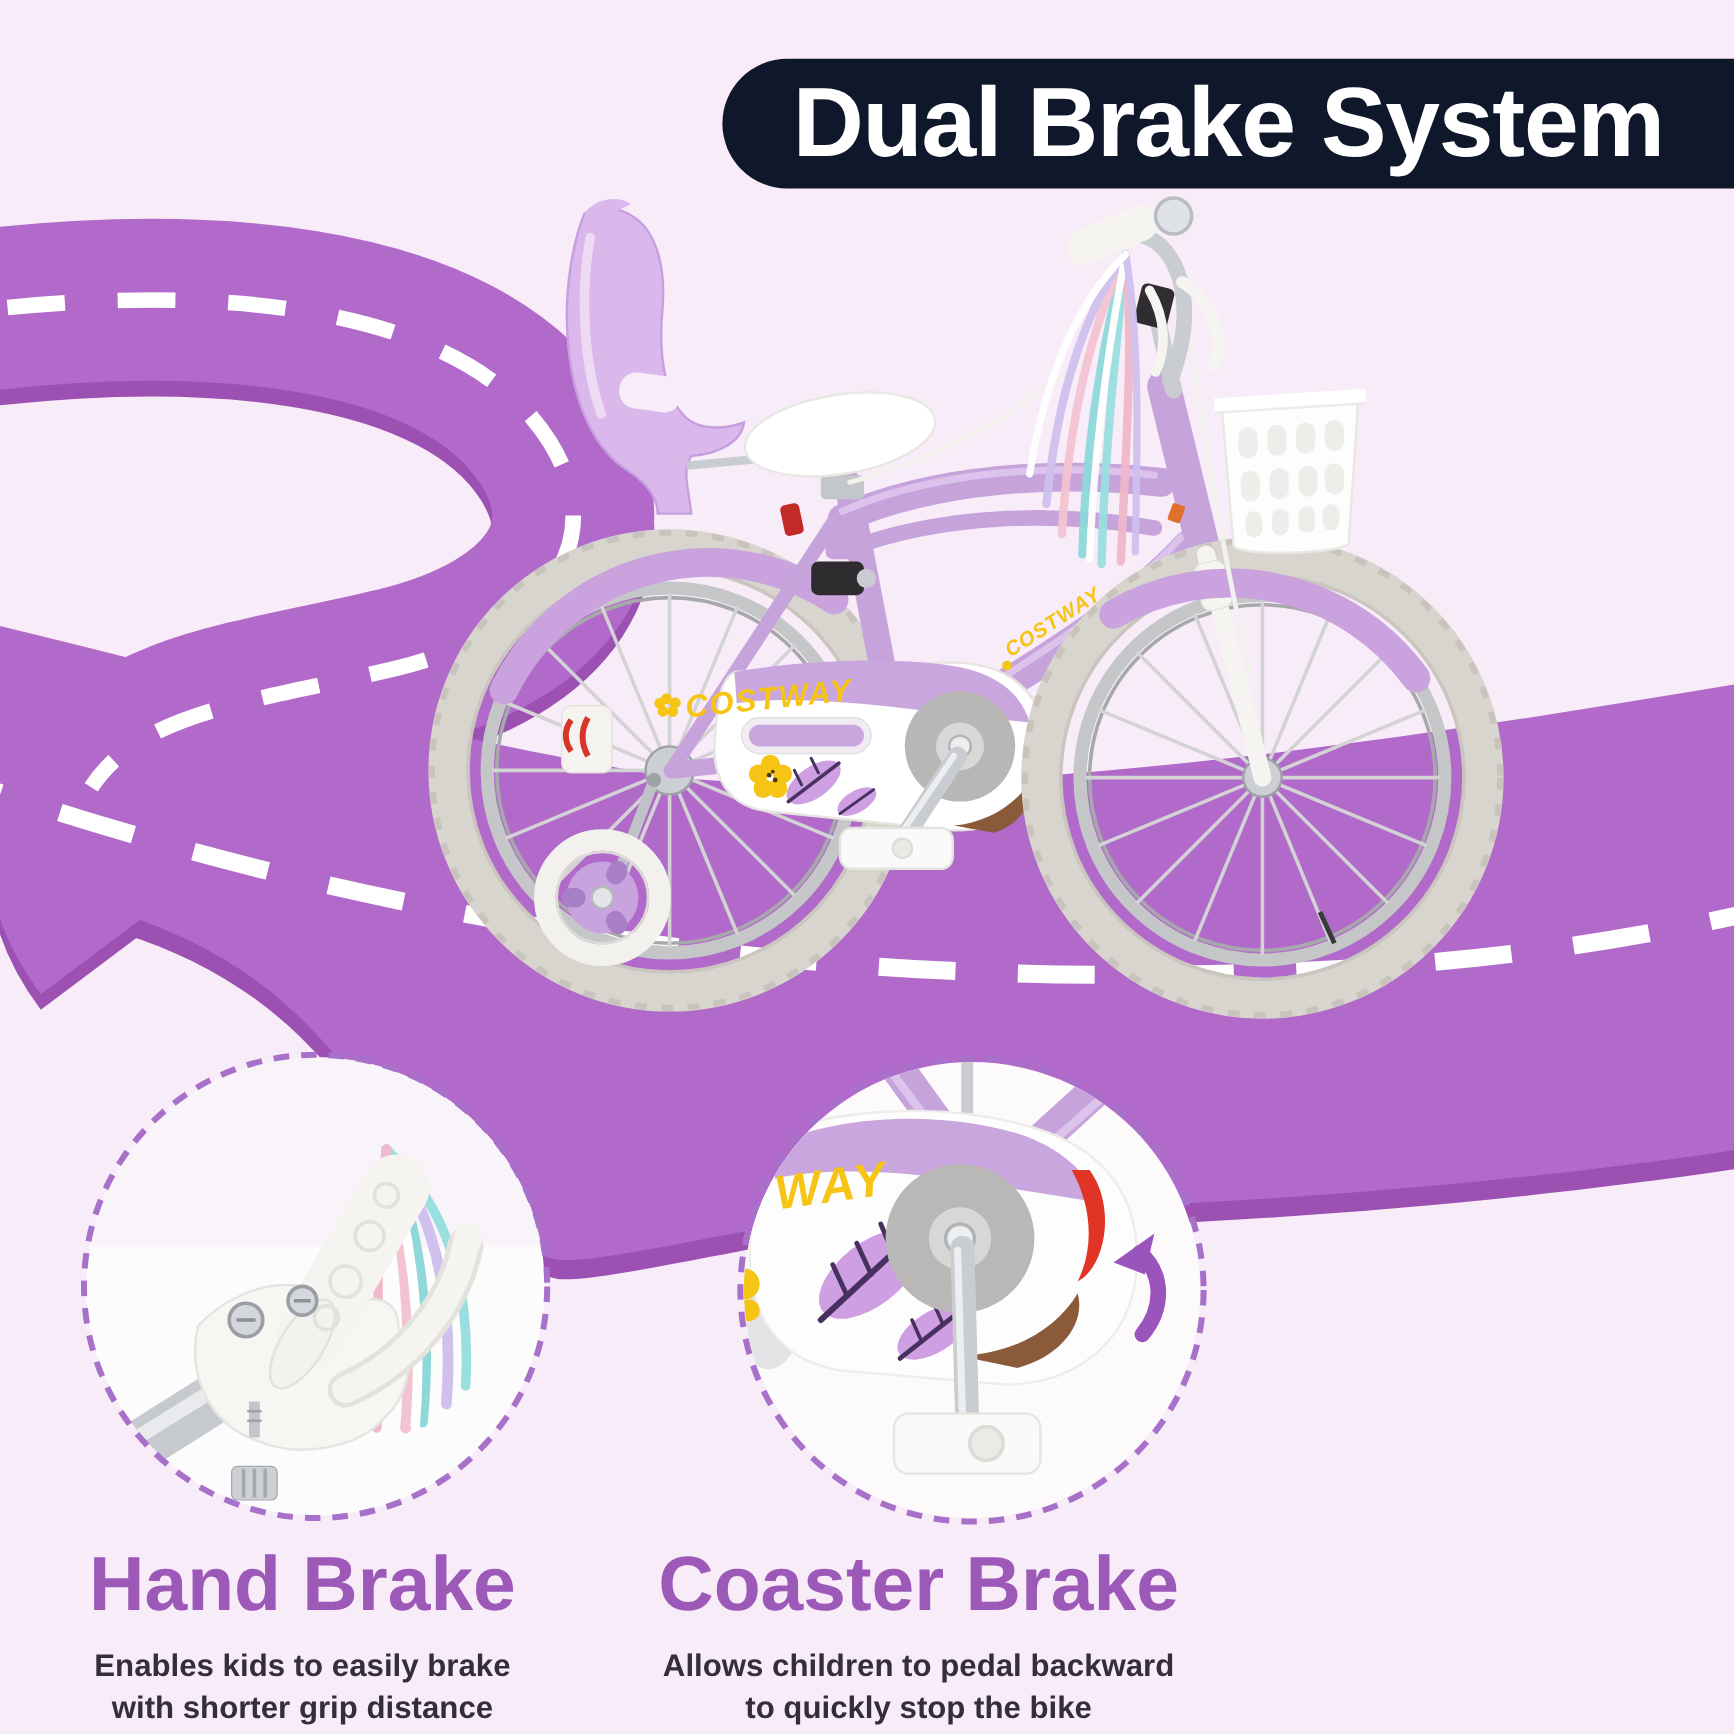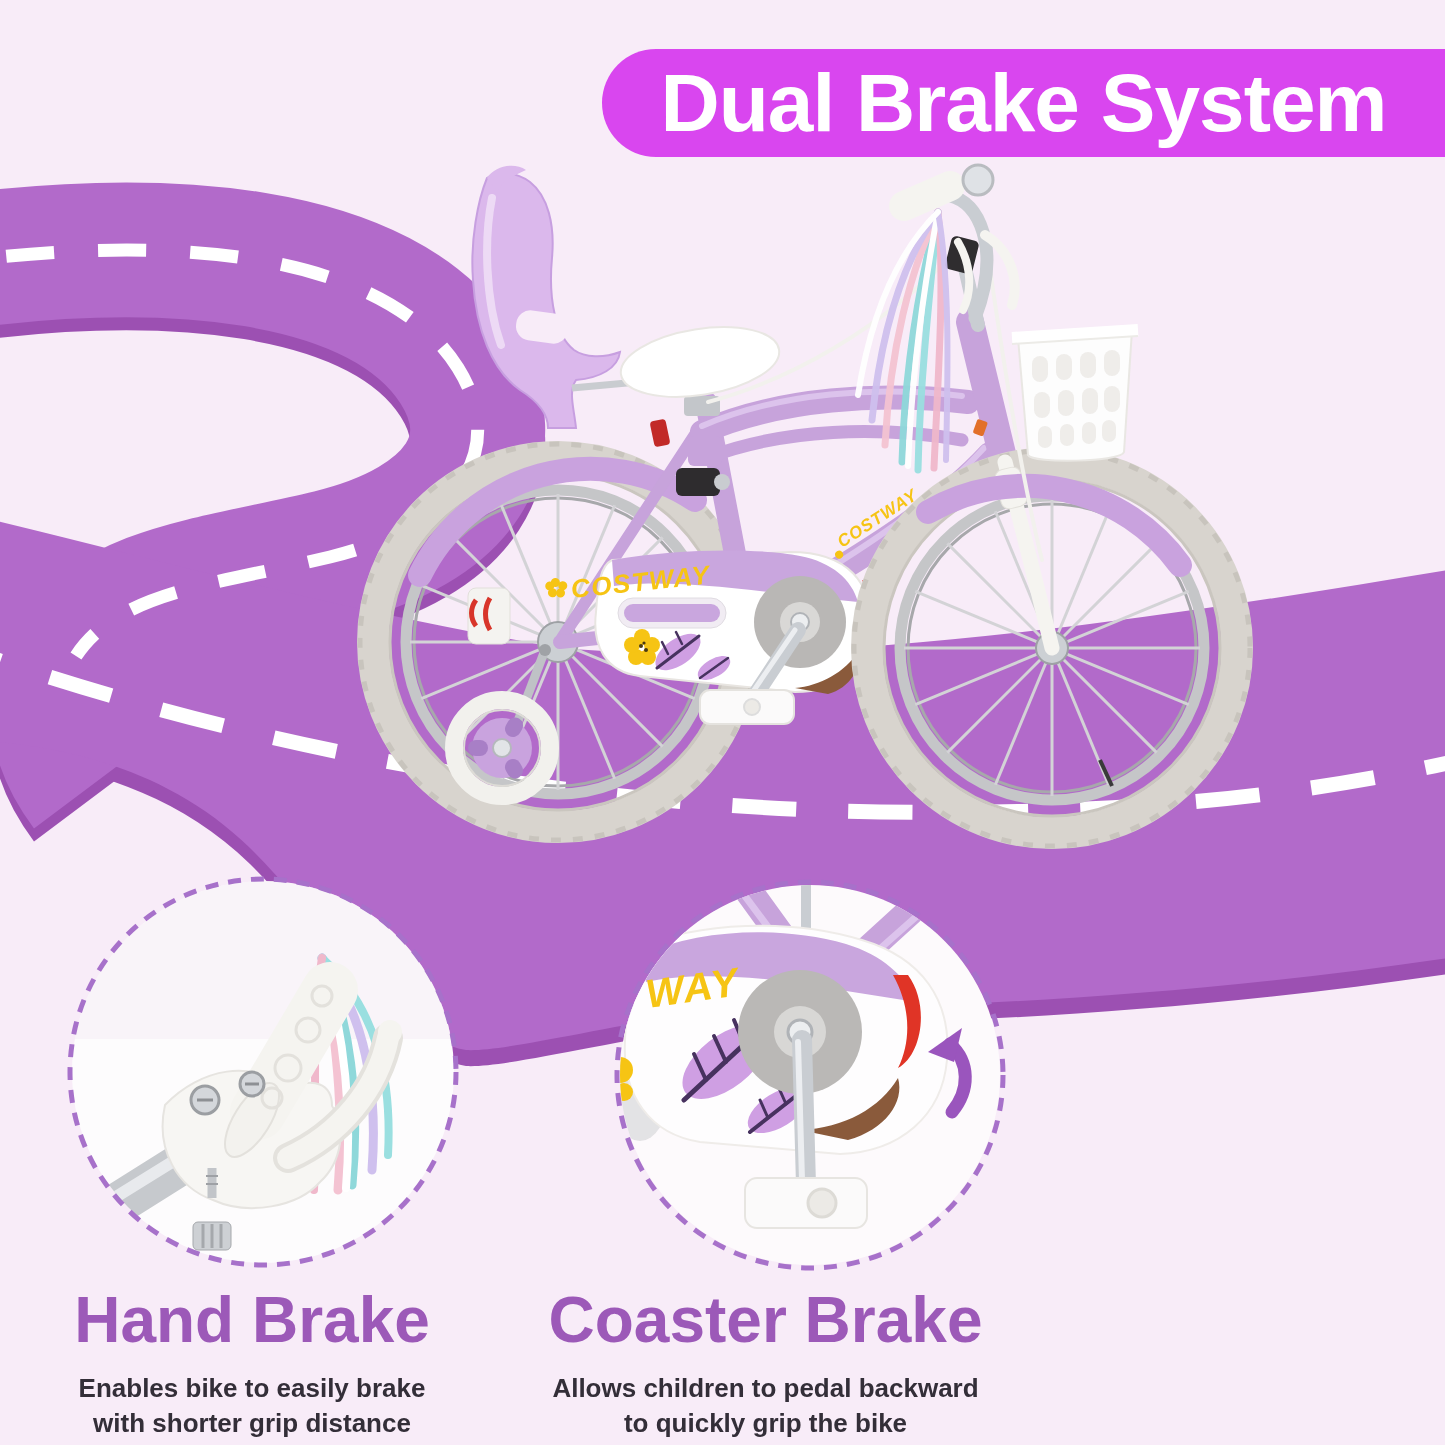--- a/index.html
+++ b/index.html
@@ -17,21 +17,21 @@
   .chrome{stroke:#c9cdd2;fill:none;stroke-linecap:round;}
   .chromehi{stroke:#eceef1;fill:none;stroke-linecap:round;}
   .white-part{stroke:#f5f4f0;fill:none;stroke-linecap:round;}
   .vein{stroke:#47325f;fill:none;stroke-linecap:round;}
   .cable{stroke:#f2f1ed;fill:none;stroke-linecap:round;}
   .spoke{stroke:#d3d3d6;stroke-width:3;}
   .svg-logo{font-family:"Liberation Sans",sans-serif;font-weight:bold;font-style:italic;fill:#f6c414;}
   
   .banner{
     position:absolute;left:602px;top:49px;width:843px;height:108px;
-    background:#d946ef;border-radius:54px 0 0 54px;
+    background:#0f172a;border-radius:54px 0 0 54px;
     display:flex;align-items:center;justify-content:center;
   }
   .banner span{
     color:#ffffff;font-size:82px;font-weight:bold;letter-spacing:-1px;white-space:nowrap;
   }
   
   .feature{position:absolute;text-align:center;}
   .feature h2{
     margin:0;color:#9c59b8;font-size:64px;font-weight:bold;letter-spacing:0px;
   }
@@ -352,21 +352,21 @@
     <circle cx="810" cy="1075" r="193" fill="none" stroke="#a771ca" stroke-width="5" stroke-dasharray="13 10"></circle>
   </g>
 </svg>
 
 <div class="banner">
   <span>Dual Brake System</span>
 </div>
 
 <div class="feature feature-left">
   <h2>Hand Brake</h2>
-  <p><span>Enables bike to easily brake</span><br><span>with shorter grip distance</span></p>
+  <p><span>Enables kids to easily brake</span><br><span>with shorter grip distance</span></p>
 </div>
 
 <div class="feature feature-right">
   <h2>Coaster Brake</h2>
-  <p><span>Allows children to pedal backward</span><br><span>to quickly grip the bike</span></p>
+  <p><span>Allows children to pedal backward</span><br><span>to quickly stop the bike</span></p>
 </div>
 
 </div>
 
 </body></html>

